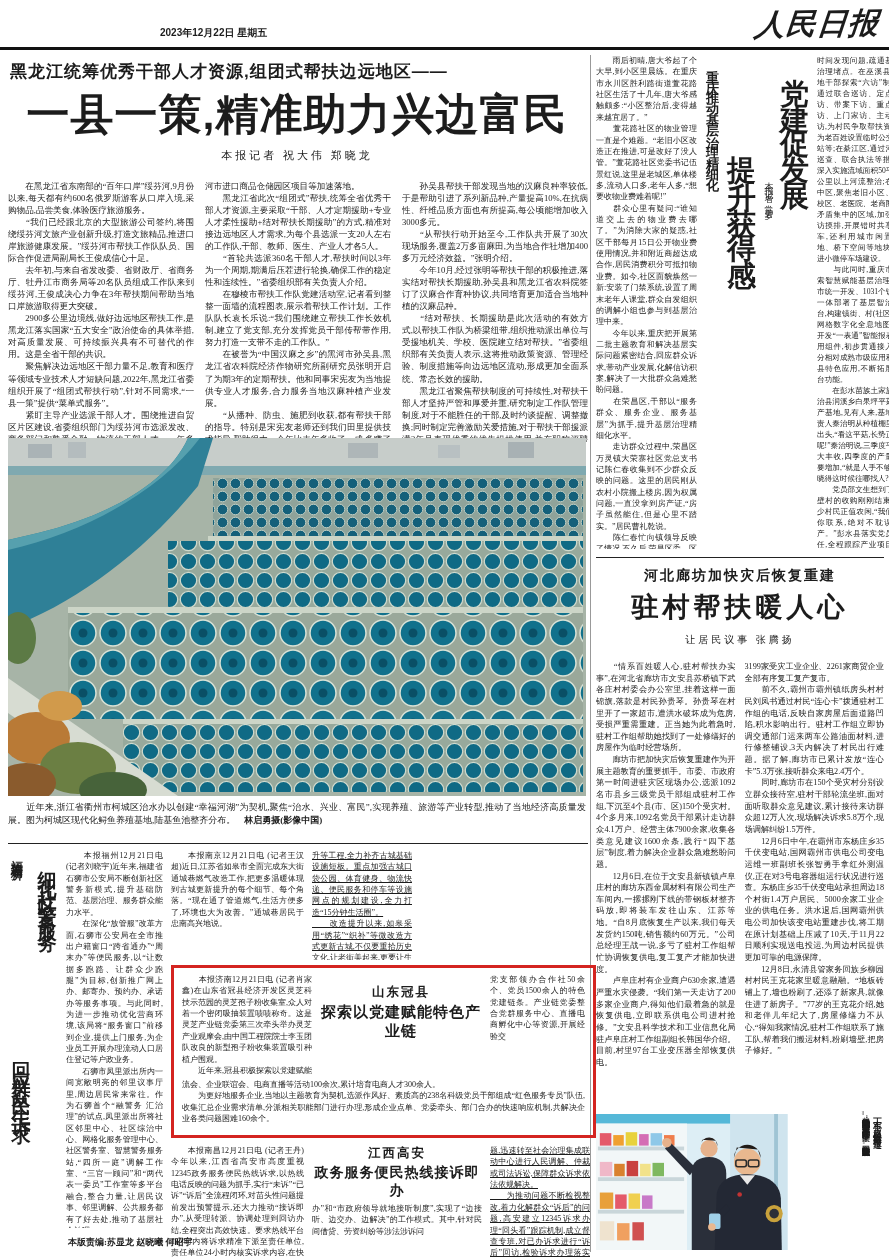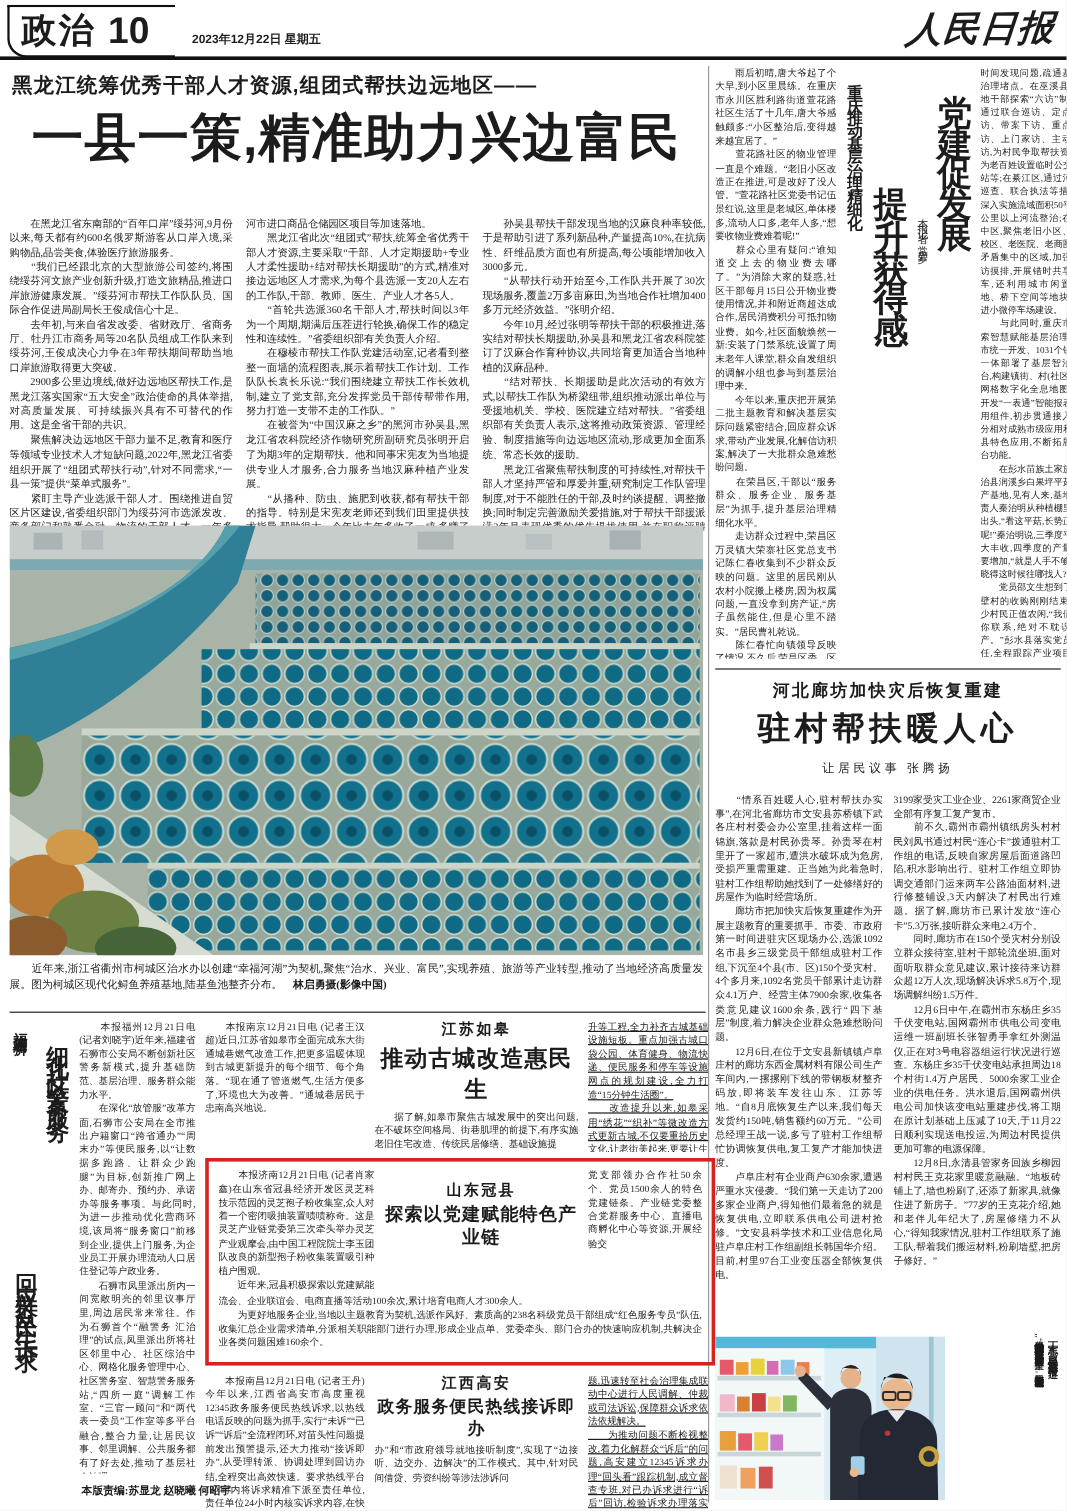--- a/index.html
+++ b/index.html
@@ -94,32 +94,29 @@
   #rb{position:absolute;left:0;top:1056px;width:288px;display:flex;}
   #rb-caption{writing-mode:vertical-rl;height:142px;width:84px;margin-left:4px;
     font-size:8px;line-height:1.8;overflow:hidden;}
   #rb-credit{writing-mode:vertical-rl;height:142px;font-size:8.5px;font-weight:700;letter-spacing:2px;}
 </style>
 </head>
 <body>
 
 <div id="paper">
 
-  <div id="masthead-box">
-    <span id="section-name">政治</span>
-    <span id="page-no">10</span>
-  </div>
   <div id="page-date">2023年12月22日  星期五</div>
   <div id="paper-logo">人民日报</div>
   <div id="head-rule"></div>
 
   <div class="vrule" style="left:590px;top:55px;height:1197px;"></div>
 
   <div id="lead-kicker">黑龙江统筹优秀干部人才资源,组团式帮扶边远地区——</div>
   <div id="lead-headline">一县一策,精准助力兴边富民</div>
+  <div id="lead-byline">本报记者  祝大伟  郑晓龙</div>
   <div id="lead-cols">
     <div class="col flow">　　在黑龙江省东南部的“百年口岸”绥芬河,9月份以来,每天都有约600名俄罗斯游客从口岸入境,采购物品,品尝美食,体验医疗旅游服务。
 　　“我们已经跟北京的大型旅游公司签约,将围绕绥芬河文旅产业创新升级,打造文旅精品,推进口岸旅游健康发展。”绥芬河市帮扶工作队队员、国际合作促进局副局长王俊成信心十足。
 　　去年初,与来自省发改委、省财政厅、省商务厅、牡丹江市商务局等20名队员组成工作队来到绥芬河,王俊成决心力争在3年帮扶期间帮助当地口岸旅游取得更大突破。
 　　2900多公里边境线,做好边远地区帮扶工作,是黑龙江落实国家“五大安全”政治使命的具体举措,对高质量发展、可持续振兴具有不可替代的作用。这是全省干部的共识。
 　　聚焦解决边远地区干部力量不足,教育和医疗等领域专业技术人才短缺问题,2022年,黑龙江省委组织开展了“组团式帮扶行动”,针对不同需求,“一县一策”提供“菜单式服务”。
 　　紧盯主导产业选派干部人才。围绕推进自贸区片区建设,省委组织部门为绥芬河市选派发改、商务部门和熟悉金融、物流的干部人才。一年多来,工作队推动绥芬河市中俄汽车配件出口基地项目、绥芬</div>
     <div class="col flow">河市进口商品仓储园区项目等加速落地。
 　　黑龙江省此次“组团式”帮扶,统筹全省优秀干部人才资源,主要采取“干部、人才定期援助+专业人才柔性援助+结对帮扶长期援助”的方式,精准对接边远地区人才需求,为每个县选派一支20人左右的工作队,干部、教师、医生、产业人才各5人。
 　　“首轮共选派360名干部人才,帮扶时间以3年为一个周期,期满后压茬进行轮换,确保工作的稳定性和连续性。”省委组织部有关负责人介绍。
@@ -186,25 +183,20 @@
     </div>
     <div id="bl-colB" class="flow">　　本报福州12月21日电 (记者刘晓宇)近年来,福建省石狮市公安局不断创新社区警务新模式,提升基础防范、基层治理、服务群众能力水平。
 　　在深化“放管服”改革方面,石狮市公安局在全市推出户籍窗口“跨省通办”“周末办”等便民服务,以“让数据多跑路、让群众少跑腿”为目标,创新推广网上办、邮寄办、预约办、承诺办等服务事项。与此同时,为进一步推动优化营商环境,该局将“服务窗口”前移到企业,提供上门服务,为企业员工开展办理流动人口居住登记等户政业务。
 　　石狮市凤里派出所内一间宽敞明亮的邻里议事厅里,周边居民常来常往。作为石狮首个“融警务 汇治理”的试点,凤里派出所将社区邻里中心、社区综治中心、网格化服务管理中心、社区警务室、智慧警务服务站,“四所一庭”调解工作室、“三官一顾问”和“两代表一委员”工作室等多平台融合,整合力量,让居民议事、邻里调解、公共服务都有了好去处,推动了基层社会治理。
 　　“我们要让警力下沉社区,升级服务内容和质量,随时回应和处理群众的各项需求,让广大群众享有越来越多的获得感、幸福感、安全感。”石狮市副市长、公安局局长张清平说。</div>
 
     <div id="bl-stack">
 
       <div id="rugao-row" class="row3">
         <div class="c1 smalltxt flow">　　本报南京12月21日电 (记者王汉超)近日,江苏省如皋市全面完成东大街通城巷燃气改造工作,把更多温暖体现到古城更新提升的每个细节、每个角落。“现在通了管道燃气,生活方便多了,环境也大为改善。”通城巷居民于忠南高兴地说。</div>
-        <div class="cc">
-          <div class="mini-kicker">江苏如皋</div>
-          <div class="mini-headline">推动古城改造惠民生</div>
-          <div class="smalltxt flow" style="margin-top:4px;height:52px;">　　据了解,如皋市聚焦古城发展中的突出问题,在不破坏空间格局、街巷肌理的前提下,有序实施老旧住宅改造、传统民居修缮、基础设施提</div>
-        </div>
         <div class="c2 smalltxt flow">升等工程,全力补齐古城基础设施短板。重点加强古城口袋公园、体育健身、物流快递、便民服务和停车等设施网点的规划建设,全力打造“15分钟生活圈”。
 　　改造提升以来,如皋采用“绣花”“织补”等微改造方式更新古城,不仅要重拾历史文化,让老街美起来,更要让生活在其中的老百姓有获得感和归属感。”何益军说。</div>
       </div>
 
       <div id="redbox">
         <div class="row3">
           <div class="c1 smalltxt flow">　　本报济南12月21日电 (记者肖家鑫)在山东省冠县经济开发区灵芝科技示范园的灵芝孢子粉收集室,众人对着一个密闭吸抽装置啧啧称奇。这是灵芝产业链党委第三次牵头举办灵芝产业观摩会,由中国工程院院士李玉团队改良的新型孢子粉收集装置吸引种植户围观。
 　　近年来,冠县积极探索以党建赋能特色产业链,引领要素整合,服务增效,推动产业做优做强。该县聚焦特色产业,成立钢板加工、灵芝产业链党委,由链长担任书记,成员覆盖相关职能部门、企业,建立覆盖企业130余个、</div>
           <div class="cc">
             <div class="mini-kicker">山东冠县</div>

